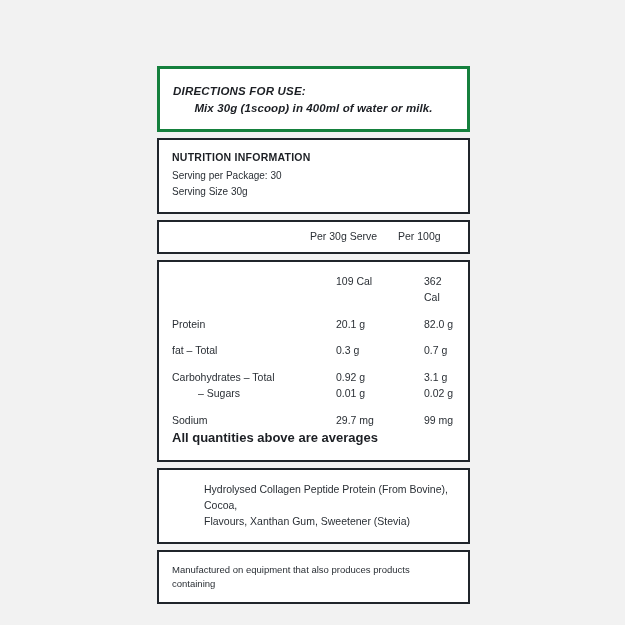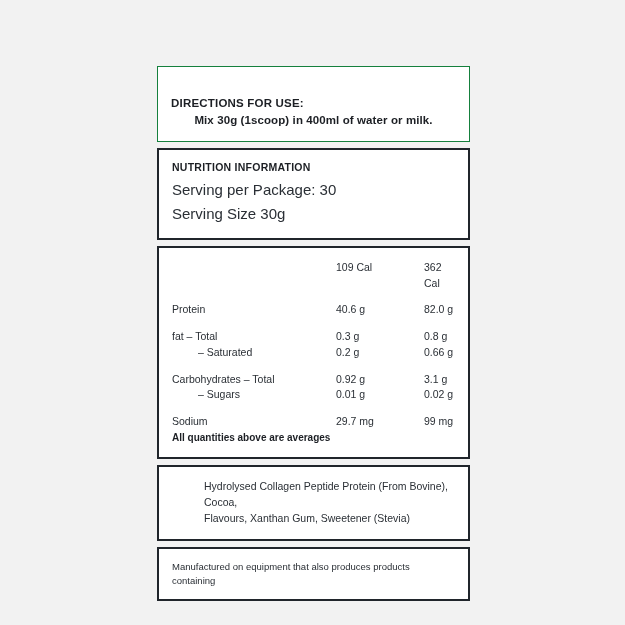--- a/index.html
+++ b/index.html
@@ -19,23 +19,24 @@
   #label-root {
     position: absolute;
     left: 157px;
     top: 66px;
     width: 313px;
   }
 
   
   .directions-panel {
     background: #ffffff;
-    border: 1px solid #15803d;
+    border: 3px solid #15803d;
     box-sizing: border-box;
-    padding: 28px 13px 13px 13px;
+    padding: 14px 13px 13px 13px;
+    font-style: italic;
   }
   .directions-title {
     font-size: 11.5px;
     font-weight: bold;
     letter-spacing: 0.2px;
     line-height: 1.45;
   }
   .directions-text {
     font-size: 11.5px;
     font-weight: bold;
@@ -58,21 +59,21 @@
   .nutrition-head {
     padding: 11px 13px 13px 13px;
   }
   .nutrition-title {
     font-size: 10.5px;
     font-weight: bold;
     letter-spacing: 0.25px;
     margin-bottom: 5px;
   }
   .nutrition-meta {
-    font-size: 15px;
+    font-size: 10px;
     line-height: 1.55;
     color: #2a2f35;
   }
 
   
   .col-head {
     padding: 7px 13px 7px 13px;
   }
 
   
@@ -99,21 +100,21 @@
   }
   tr.gap td {
     height: 11px;
     font-size: 0;
     line-height: 0;
   }
   .indent {
     padding-left: 26px !important;
   }
   .averages {
-    font-size: 10px;
+    font-size: 13px;
     font-weight: bold;
     color: #1c1f24;
     padding-top: 14px;
   }
 
   
   .ingredients-box {
     padding: 11px 13px 12px 13px;
   }
   .ing-title {
@@ -147,53 +148,59 @@
     <div class="directions-title">DIRECTIONS FOR USE:</div>
     <div class="directions-text">Mix 30g (1scoop) in 400ml of water or milk.</div>
   </div>
 
   <div class="box nutrition-head">
     <div class="nutrition-title">NUTRITION INFORMATION</div>
     <div class="nutrition-meta">Serving per Package: 30</div>
     <div class="nutrition-meta">Serving Size 30g</div>
   </div>
 
+  <div class="box col-head">
+    <table class="nut">
+      <tbody>
+          <tr>
+        <td class="c-name head-cell"></td>
+        <td class="c-serve head-cell">Per 30g Serve</td>
+        <td class="c-100 head-cell">Per 100g</td>
+      </tr>
+    </tbody>
+      </table>
+  </div>
 
   <div class="box table-box">
     <table class="nut">
       <tbody>
         <tr>
           <td class="c-name"></td>
           <td class="c-serve">109 Cal</td>
           <td class="c-100">362 Cal</td>
         </tr>
 
         <tr class="gap">
             <td colspan="3"></td>
           </tr>
 
         <tr>
           <td class="c-name">Protein</td>
-          <td class="c-serve">40.6 g</td>
+          <td class="c-serve">20.1 g</td>
           <td class="c-100">82.0 g</td>
         </tr>
 
         <tr class="gap">
             <td colspan="3"></td>
           </tr>
 
         <tr>
           <td class="c-name">fat – Total</td>
           <td class="c-serve">0.3 g</td>
-          <td class="c-100">0.8 g</td>
-        </tr>
-        <tr>
-          <td class="c-name indent">– Saturated</td>
-          <td class="c-serve">0.2 g</td>
-          <td class="c-100">0.66 g</td>
+          <td class="c-100">0.7 g</td>
         </tr>
 
         <tr class="gap">
             <td colspan="3"></td>
           </tr>
 
         <tr>
           <td class="c-name">Carbohydrates – Total</td>
           <td class="c-serve">0.92 g</td>
           <td class="c-100">3.1 g</td>

